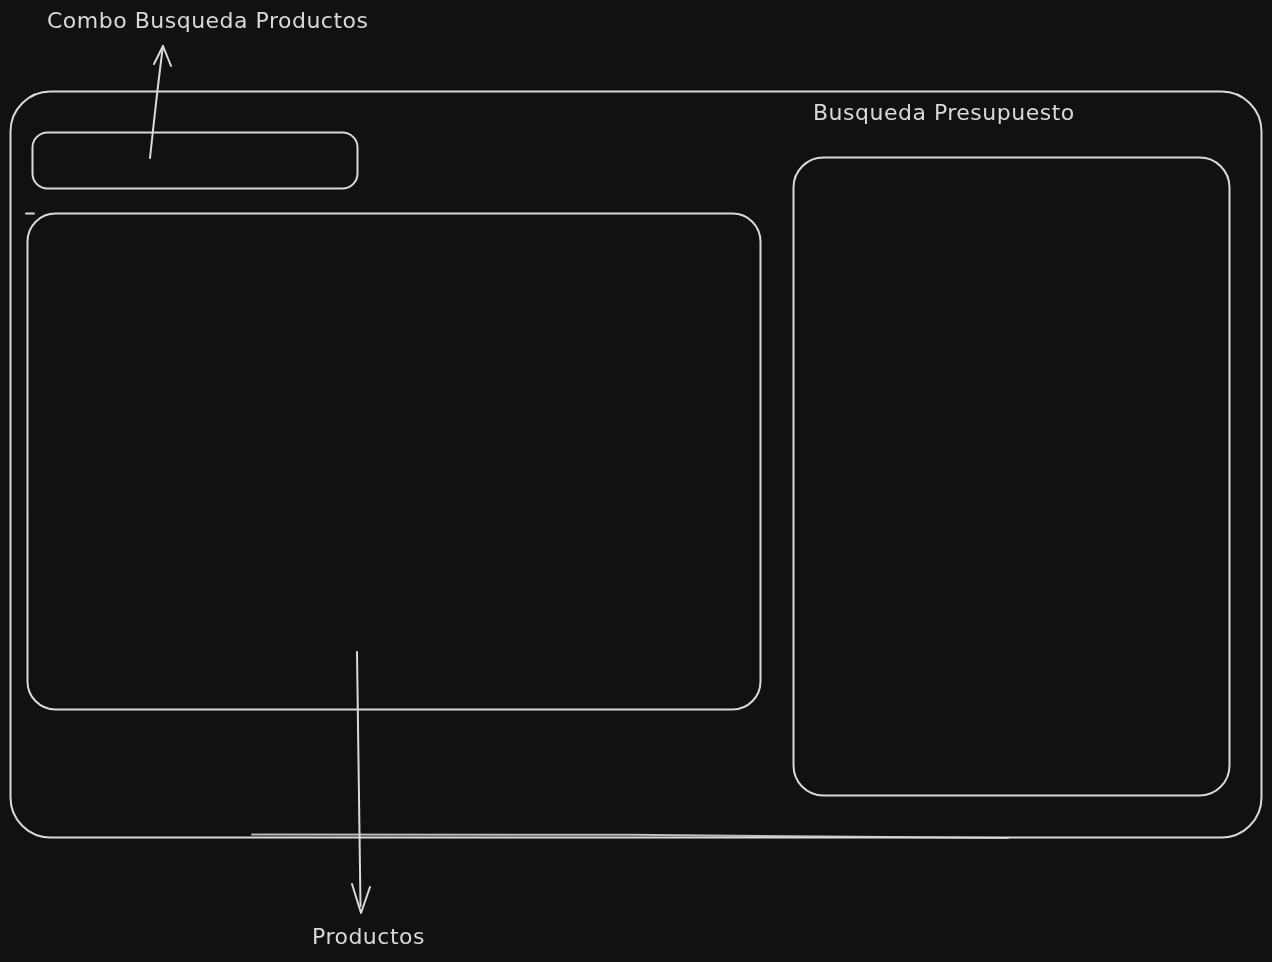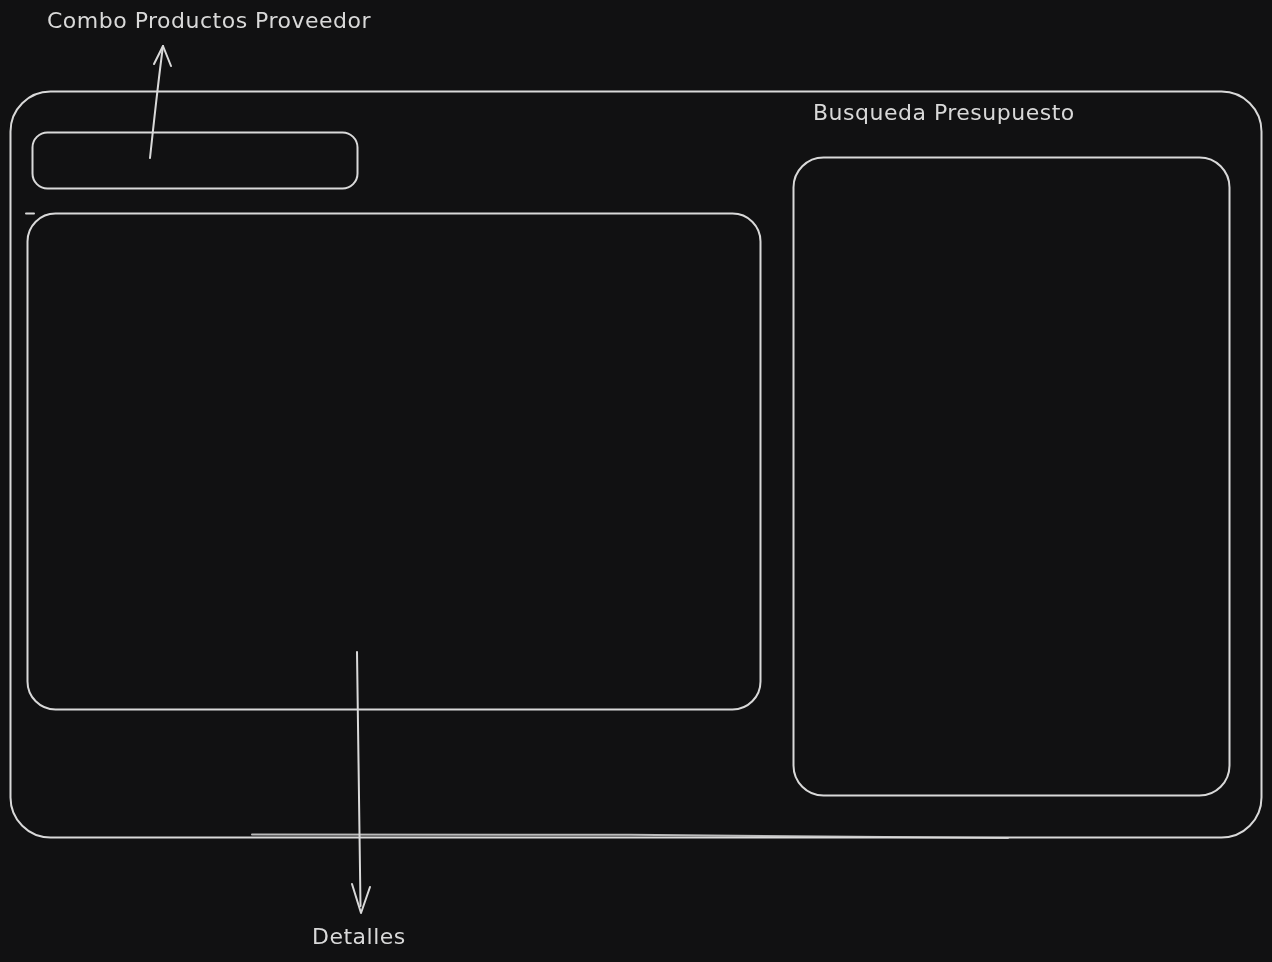--- a/index.html
+++ b/index.html
@@ -58,19 +58,19 @@
 
     <rect x="793.5" y="157.5" width="436" height="638" rx="30" ry="30"></rect>
 
     <path d="M 150 158 C 154 121 158 83 163 46"></path>
     <path d="M 154 64 L 163 46 L 171 66"></path>
 
     <path d="M 357 652 C 358 737 359 822 360.5 906"></path>
     <path d="M 352 884 L 361 913 L 370 887"></path>
   </svg>
 
-  <div class="label" style="left:47px; top:9px;">Combo Productos Proveedor</div>
+  <div class="label" style="left:47px; top:9px;">Combo Busqueda Productos</div>
 
   <div class="label" style="left:813px; top:101px;">Busqueda Presupuesto</div>
 
-  <div class="label" style="left:312px; top:925px;">Detalles</div>
+  <div class="label" style="left:312px; top:925px;">Productos</div>
 
 </div>
 
 </body></html>

